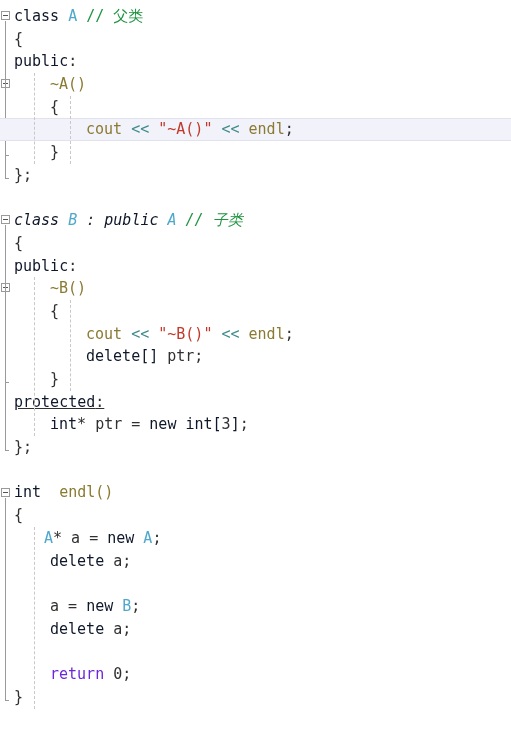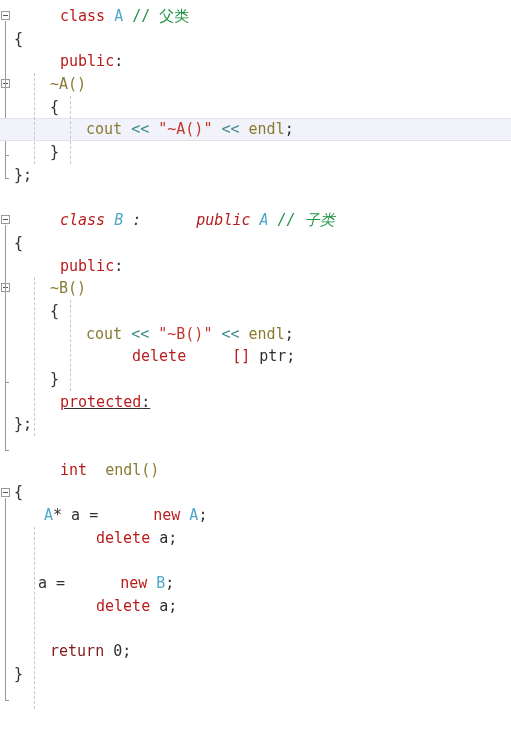--- a/index.html
+++ b/index.html
@@ -91,27 +91,27 @@
   }
 
   
   .guide {
     position: absolute;
     width: 0;
     border-left: 1px dashed #c8c8c8;
   }
 
   
-  .kw   { color: #b91c1c; margin-left: 46px; }              
+  .kw   { color: #0f172a; }              
   .typ  { color: #4fa8cc; }              
   .cmt  { color: #1d9440; }              
   .fn   { color: #8a7a32; }              
   .str  { color: #c0392b; }              
   .op   { color: #3f8c8c; }              
-  .ret  { color: #7f1d1d; text-align: center; }              
+  .ret  { color: #6d28d9; text-align: center; }              
   .num  { color: #303030; }
   .pln  { color: #303030; }
   .br   { color: #303030; }
 
   
   .watermark {
     position: absolute;
     right: 16px;
     bottom: 8px;
     font-family: "Liberation Sans", sans-serif;
@@ -156,28 +156,29 @@
       <div class="line"><span class="code-text" style="left: 14px;"></span></div>
       <div class="line"><span class="code-text" style="left: 14px; font-style: italic;"><span class="kw">class </span><span class="typ">B</span><span class="pln"> : </span><span class="kw">public </span><span class="typ">A</span><span class="pln"> </span><span class="cmt">// 子类</span></span></div>
       <div class="line"><span class="code-text" style="left: 14px;"><span class="br">{</span></span></div>
       <div class="line"><span class="code-text" style="left: 14px;"><span class="kw">public</span><span class="pln">:</span></span></div>
       <div class="line"><span class="code-text" style="left: 50px;"><span class="fn">~B()</span></span></div>
       <div class="line"><span class="code-text" style="left: 50px;"><span class="br">{</span></span></div>
       <div class="line"><span class="code-text" style="left: 86px;"><span class="fn">cout</span><span class="pln"> </span><span class="op">&lt;&lt;</span><span class="pln"> </span><span class="str">"~B()"</span><span class="pln"> </span><span class="op">&lt;&lt;</span><span class="pln"> </span><span class="fn">endl</span><span class="pln">;</span></span></div>
       <div class="line"><span class="code-text" style="left: 86px; text-align: center;"><span class="kw">delete</span><span class="kw">[] </span><span class="pln">ptr;</span></span></div>
       <div class="line"><span class="code-text" style="left: 50px;"><span class="br">}</span></span></div>
       <div class="line"><span class="code-text" style="left: 14px; text-decoration: underline;"><span class="kw">protected</span><span class="pln">:</span></span></div>
+      <div class="line"><span class="code-text" style="left: 50px;"><span class="kw">int</span><span class="pln">* ptr = </span><span class="kw">new </span><span class="kw">int</span><span class="kw">[</span><span class="num">3</span><span class="kw">]</span><span class="pln">;</span></span></div>
       <div class="line"><span class="code-text" style="left: 14px;"><span class="br">};</span></span></div>
       <div class="line"><span class="code-text" style="left: 14px;"></span></div>
       <div class="line"><span class="code-text" style="left: 14px;"><span class="kw">int</span><span class="pln">  </span><span class="fn">endl()</span></span></div>
       <div class="line"><span class="code-text" style="left: 14px;"><span class="br">{</span></span></div>
       <div class="line"><span class="code-text" style="left: 44px;"><span class="typ">A</span><span class="pln">* a = </span><span class="kw">new </span><span class="typ">A</span><span class="pln">;</span></span></div>
       <div class="line"><span class="code-text" style="left: 50px;"><span class="kw">delete</span><span class="pln"> a;</span></span></div>
       <div class="line"><span class="code-text" style="left: 50px;"></span></div>
-      <div class="line"><span class="code-text" style="left: 38px;"><span class="pln">a = </span><span class="kw">new </span><span class="typ">B</span><span class="pln">;</span></span></div>
+      <div class="line"><span class="code-text" style="left: 50px;"><span class="pln">a = </span><span class="kw">new </span><span class="typ">B</span><span class="pln">;</span></span></div>
       <div class="line"><span class="code-text" style="left: 50px;"><span class="kw">delete</span><span class="pln"> a;</span></span></div>
       <div class="line"><span class="code-text" style="left: 50px;"></span></div>
       <div class="line"><span class="code-text" style="left: 50px;"><span class="ret">return</span><span class="pln"> </span><span class="num">0</span><span class="pln">;</span></span></div>
       <div class="line"><span class="code-text" style="left: 14px;"><span class="br">}</span></span></div>
     </div>
 
 <div class="guide" style="left: 34px; top: 73.1px; height: 90.8px;"></div>
     <div class="guide" style="left: 70px; top: 95.8px; height: 68.1px;"></div>
     <div class="guide" style="left: 34px; top: 277.4px; height: 158.9px;"></div>
     <div class="guide" style="left: 70px; top: 300.1px; height: 90.8px;"></div>

